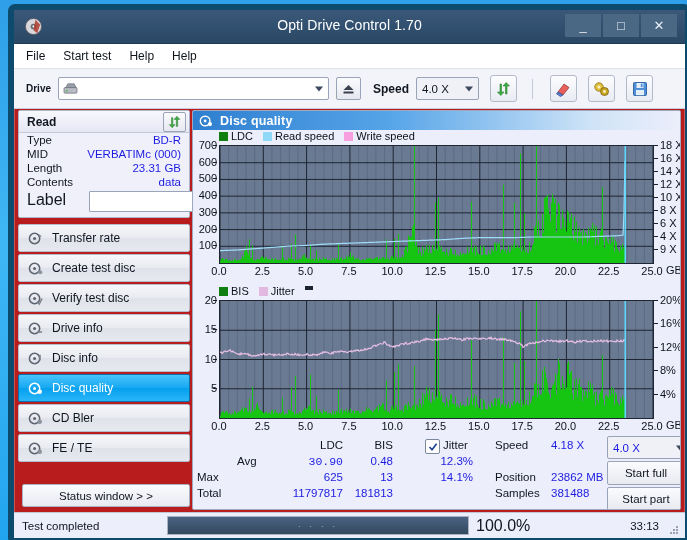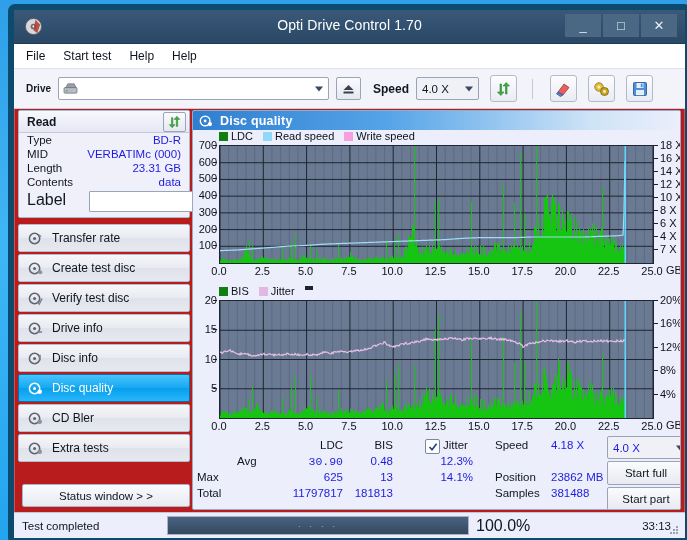--- a/index.html
+++ b/index.html
@@ -174,21 +174,21 @@
     position:absolute;left:0;right:0;bottom:0;height:25px;
     background:#eceefb;border-top:1px solid #c0c6d6;display:flex;align-items:center;
   }
   #status-text{font-size:11.5px;color:#10161f;margin-left:8px;width:145px;}
   #progress-outer{
     width:300px;height:17px;background:#dfe3ef;border:1px solid #aab2c3;position:relative;overflow:hidden;
   }
   #progress-fill{position:absolute;left:0;top:0;bottom:0;background:linear-gradient(180deg,#4a6282,#33495f);width:100%;}
   #progress-dots{position:absolute;left:0;right:0;top:50%;transform:translateY(-50%);text-align:center;color:#9fb2c6;font-size:9px;letter-spacing:3px;}
   #progress-pct{font-size:16px;color:#10161f;margin-left:7px;width:50px;}
-  #elapsed{font-size:11.5px;color:#10161f;position:absolute;right:14px;text-align:right;}
+  #elapsed{font-size:11.5px;color:#10161f;position:absolute;right:26px;text-align:right;}
   #grip{position:absolute;right:6px;bottom:3px;width:10px;height:10px;}
 </style>
 </head>
 <body>
 
 <div id="window">
 
   <div id="titlebar">
     <svg id="app-icon" viewBox="0 0 20 20">
       <circle cx="10" cy="10" r="8.5" fill="#d8d8dc" stroke="#5a5a62" stroke-width="1"></circle>
@@ -359,21 +359,21 @@
             <circle cx="12.5" cy="11.5" r="2.4" fill="#8a929e"></circle>
           </svg>
           <span class="nav-label">CD Bler</span>
         </div>
         <div class="nav-btn">
           <svg class="nav-icon" viewBox="0 0 16 16">
             <circle cx="7" cy="8" r="5.5" fill="none" stroke="#5d6470" stroke-width="1.6"></circle>
             <circle cx="7" cy="8" r="1.6" fill="#5d6470"></circle>
             <circle cx="12.5" cy="11.5" r="2.4" fill="#8a929e"></circle>
           </svg>
-          <span class="nav-label">Extra tests</span>
+          <span class="nav-label">FE / TE</span>
         </div>
       </div>
 
       <div id="status-window-btn">
         <span>Status window &gt; &gt;</span>
       </div>
     </div>
 
     <div id="right">
       <div id="dq-head">
@@ -880,21 +880,21 @@
             <div class="ytick" style="top: 50.1429px; width: 19px;">400</div>
             <div class="tickmark" style="top: 50.1429px; right: 0px; position: absolute;"></div>
             <div class="ytick" style="top: 33.4286px; width: 19px;">500</div>
             <div class="tickmark" style="top: 33.4286px; right: 0px; position: absolute;"></div>
             <div class="ytick" style="top: 16.7143px; width: 19px;">600</div>
             <div class="tickmark" style="top: 16.7143px; right: 0px; position: absolute;"></div>
             <div class="ytick" style="top: 0px; width: 19px;">700</div>
             <div class="tickmark" style="top: 0px; right: 0px; position: absolute;"></div>
           </div>
         <div id="yaxisR-top" style="position:absolute;left:461px;top:15px;width:44px;height:117px;">
-            <div class="ytickR" style="top: 104px; left: 6px;">7 X</div>
+            <div class="ytickR" style="top: 104px; left: 6px;">9 X</div>
             <div class="tickmark" style="top: 104px; left: 0px; position: absolute;"></div>
             <div class="ytickR" style="top: 91px; left: 6px;">4 X</div>
             <div class="tickmark" style="top: 91px; left: 0px; position: absolute;"></div>
             <div class="ytickR" style="top: 78px; left: 6px;">6 X</div>
             <div class="tickmark" style="top: 78px; left: 0px; position: absolute;"></div>
             <div class="ytickR" style="top: 65px; left: 6px;">8 X</div>
             <div class="tickmark" style="top: 65px; left: 0px; position: absolute;"></div>
             <div class="ytickR" style="top: 52px; left: 6px;">10 X</div>
             <div class="tickmark" style="top: 52px; left: 0px; position: absolute;"></div>
             <div class="ytickR" style="top: 39px; left: 6px;">12 X</div>

